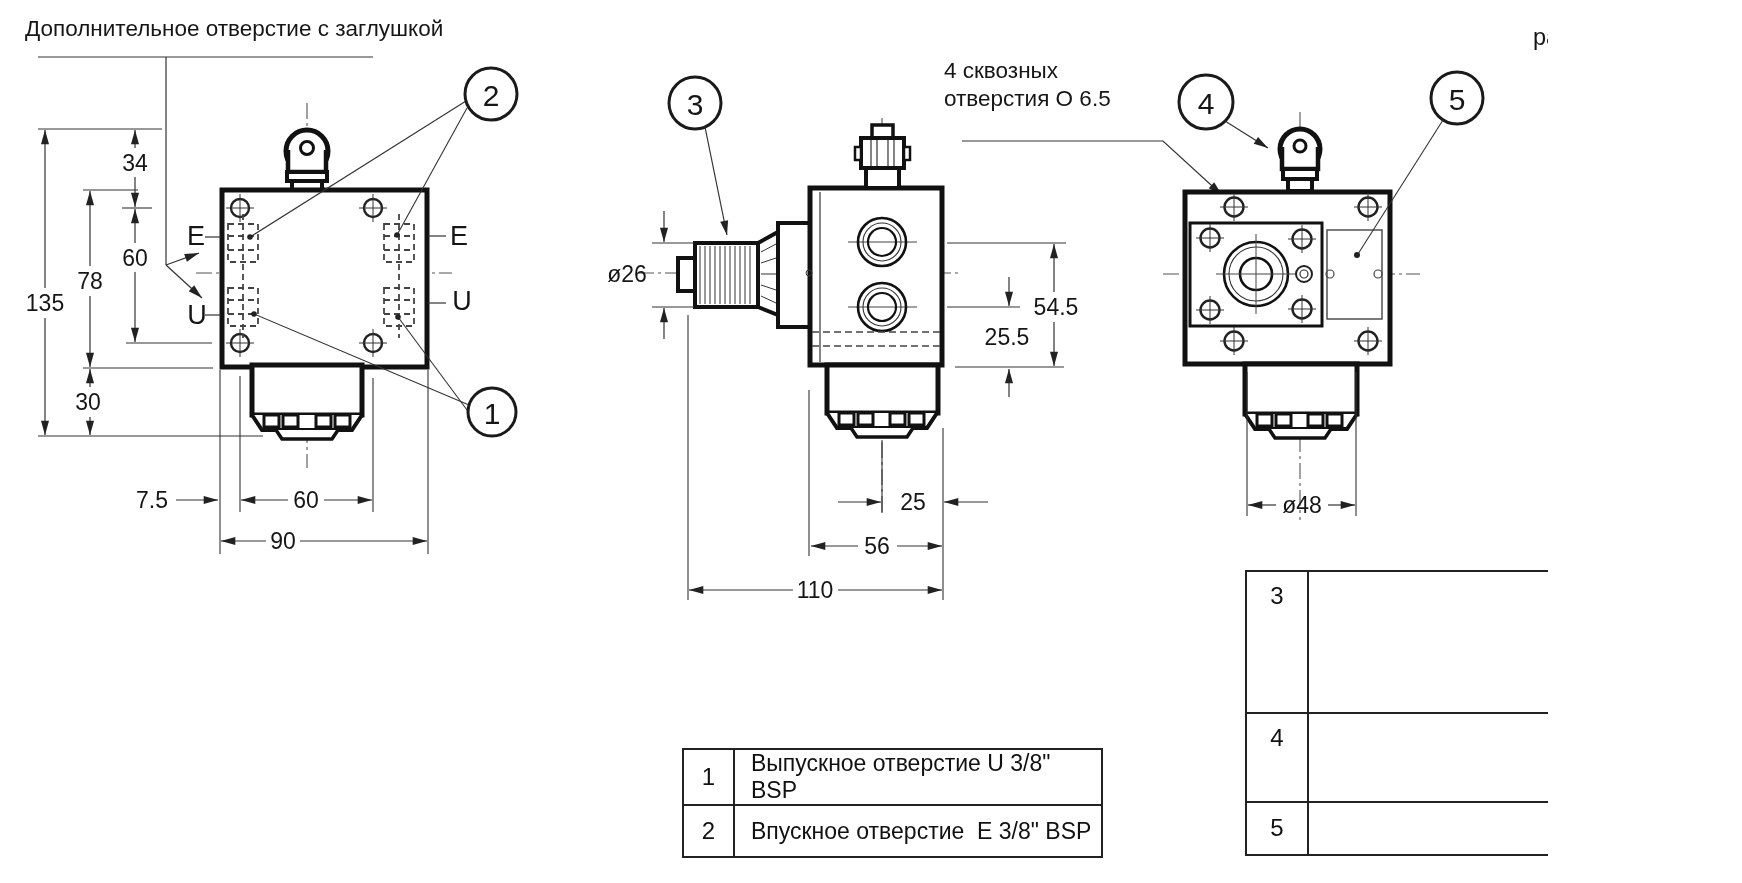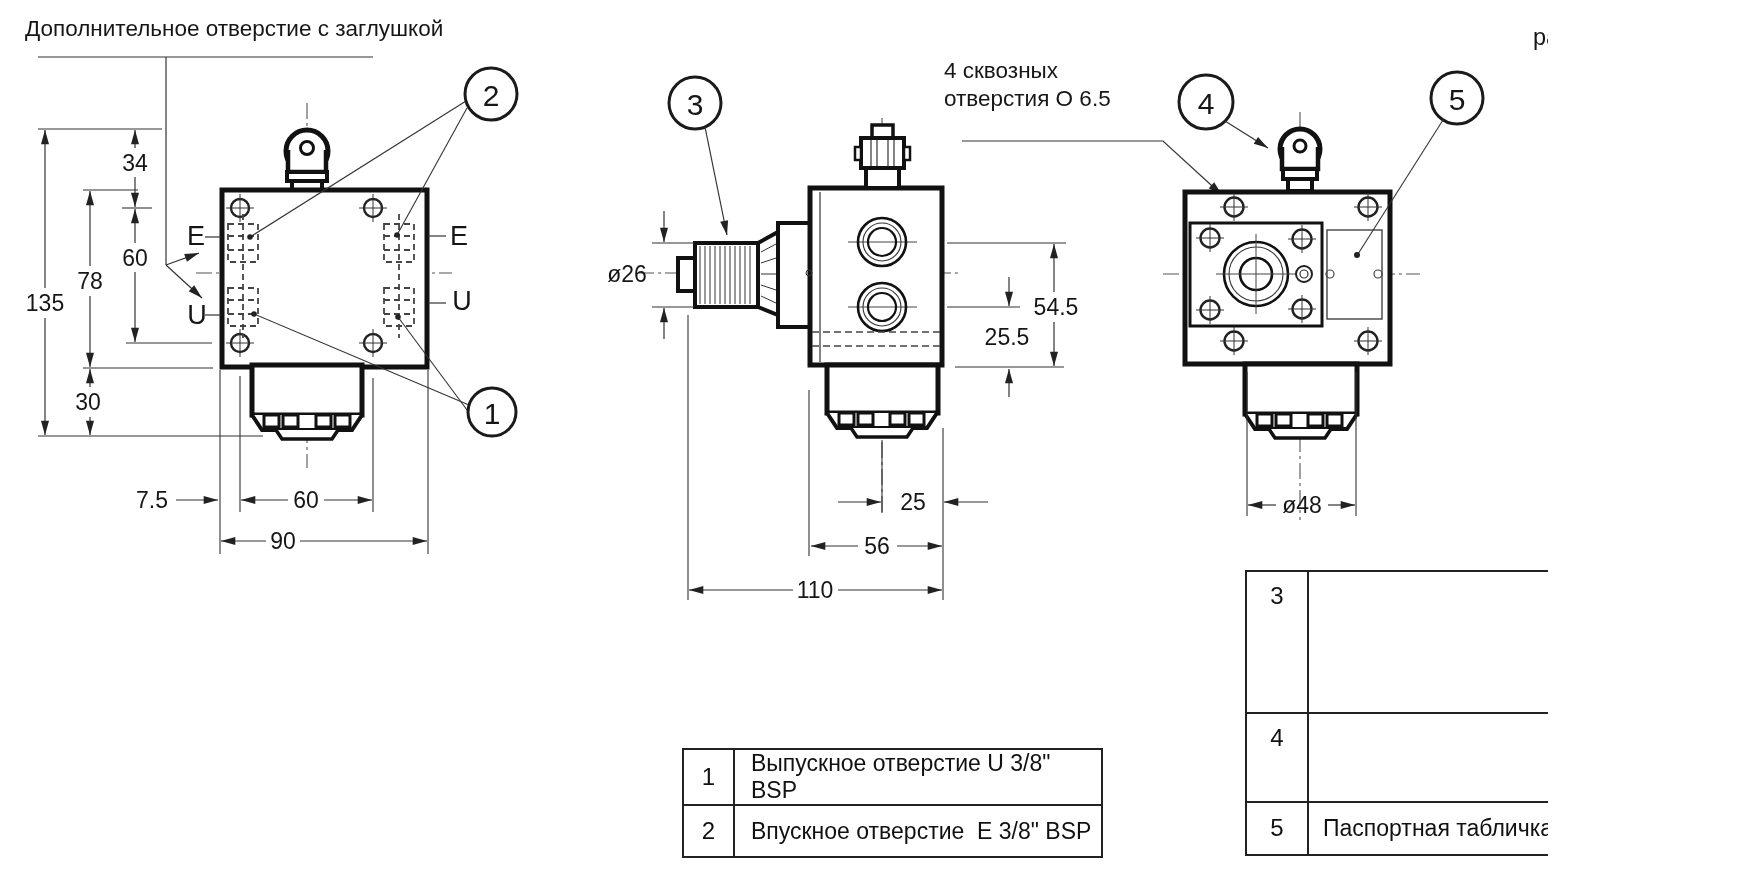--- a/index.html
+++ b/index.html
@@ -423,17 +423,16 @@
 
   <div class="tbl" id="parts-table">
     <div class="trow row3">
       <div class="numcell vtop">3</div>
     </div>
     <div class="trow row4">
       <div class="numcell vtop">4</div>
     </div>
     <div class="trow row5">
       <div class="numcell vcenter">5</div>
-      <div class="desccell">Паспортная табличка</div>
     </div>
   </div>
 
 </div>
 
 </body></html>

